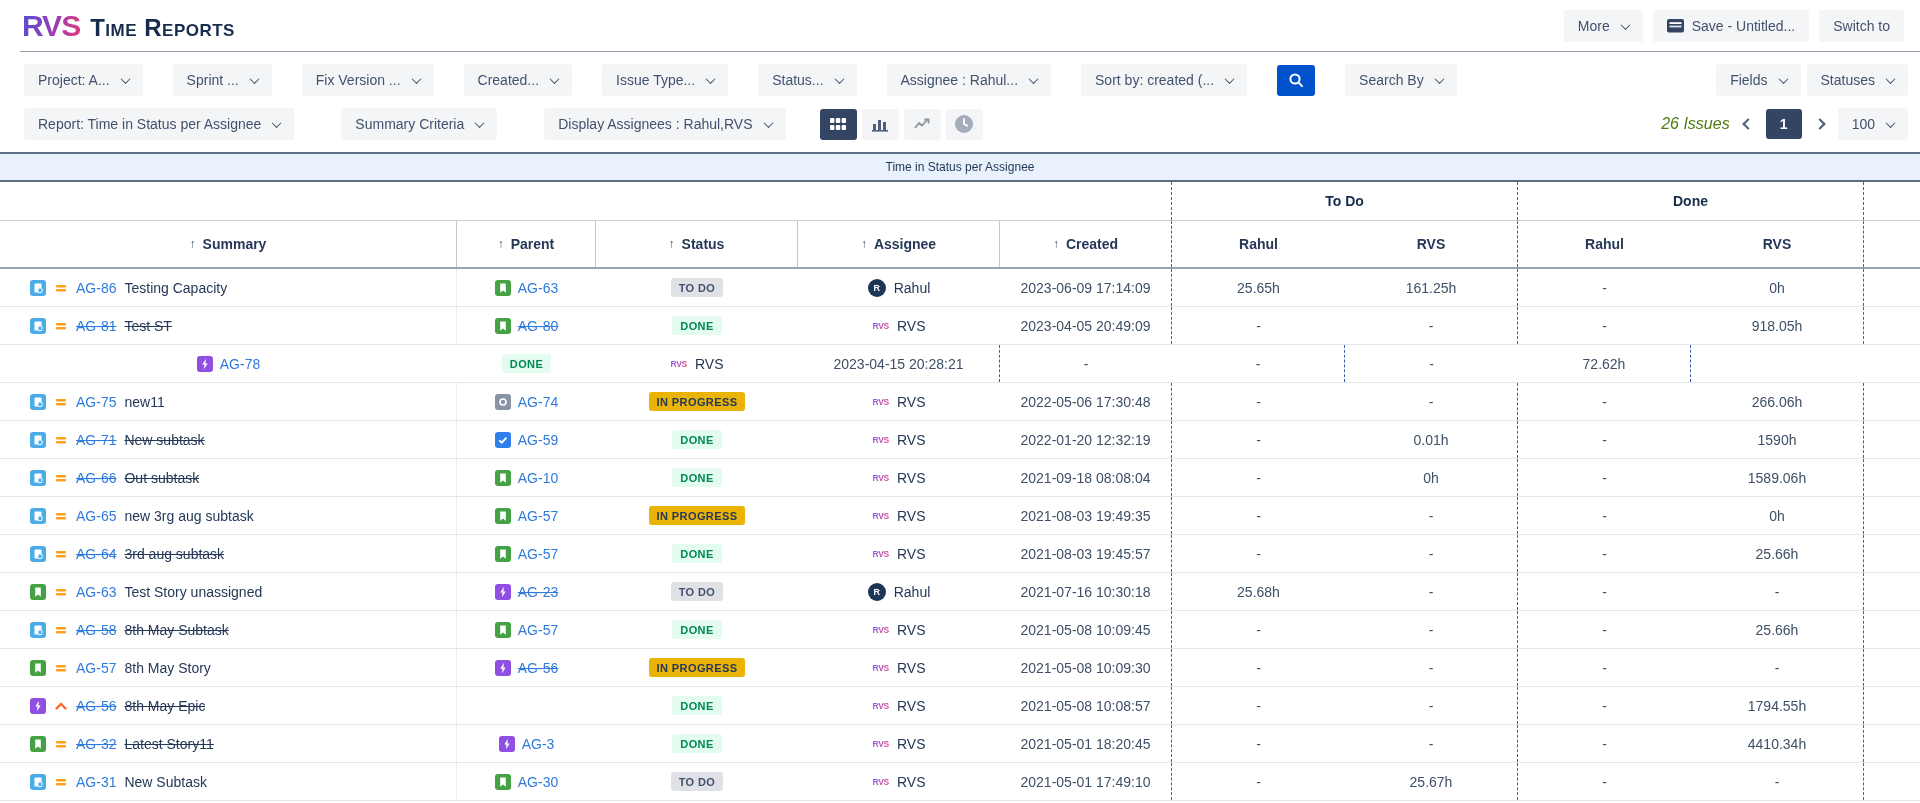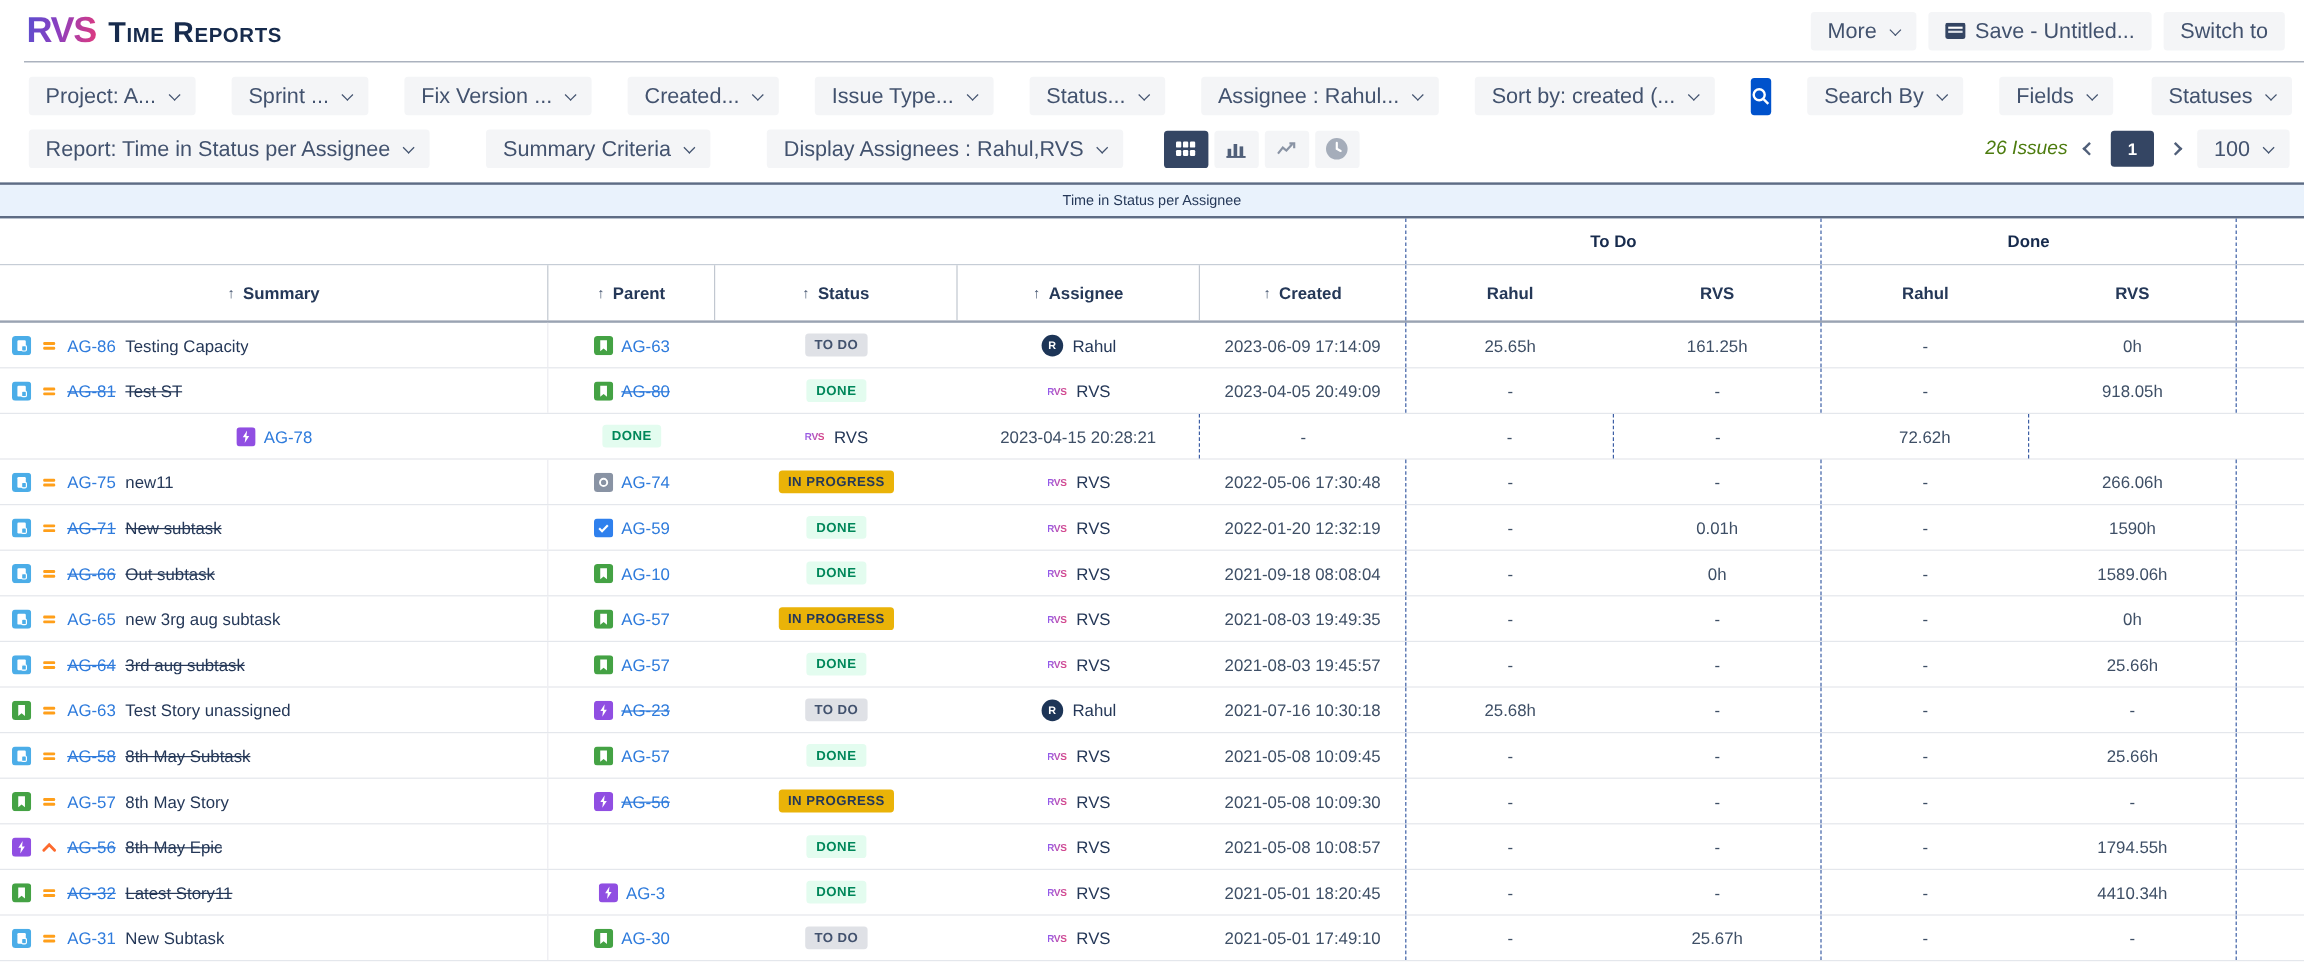--- a/index.html
+++ b/index.html
@@ -8,32 +8,32 @@
 
   
   .app-header { height:52px; display:flex; align-items:center; padding:0 16px 0 22px; position:relative; }
   .logo-wrap { display:flex; align-items:baseline; gap:10px; }
   .logo-mark { position:relative; font-size:30px; font-weight:800; letter-spacing:-1px;
     background:linear-gradient(100deg,#5a4fcf 0%,#8b3fc0 45%,#e03a7d 100%);
     -webkit-background-clip:text; background-clip:text; color:transparent; line-height:1; }
   .app-title { font-variant:small-caps; font-weight:700; font-size:24px; color:#172b4d; letter-spacing:.5px; }
   .header-actions { margin-left:auto; display:flex; gap:10px; }
   .btn { display:inline-flex; align-items:center; gap:8px; background:#f4f5f7; border:none; border-radius:3px;
-    height:32px; padding:0 14px; font-size:18px; color:#42526e; font-family:inherit; cursor:pointer; white-space:nowrap;justify-content:space-between; }
+    height:32px; padding:0 14px; font-size:14px; color:#42526e; font-family:inherit; cursor:pointer; white-space:nowrap;justify-content:space-between; }
   .caret { width:7px; height:7px; border-right:1.8px solid #42526e; border-bottom:1.8px solid #42526e;
     transform:rotate(45deg) translate(-1px,-1px); display:inline-block; margin-left:4px; }
   .header-divider { position:absolute; left:20px; right:0; bottom:0; height:1px; background:#97a0af; }
 
   
   .filter-row { display:flex; align-items:center; padding:0 12px 0 24px; }
   .filter-row1 { margin-top:12px; gap:30px; }
   .filter-row2 { margin-top:12px; gap:34px; }
   .search-btn { width:38px; height:31px; background:#0052cc; border:none; border-radius:3px;
     display:inline-flex; align-items:center; justify-content:center; cursor:pointer; }
-  .right-group { margin-left:auto; display:flex; gap:32px; align-items:center; }
+  .right-group { margin-left:auto; display:flex; gap:6px; align-items:center; }
   .view-switch { display:flex; gap:5px; align-items:center; }
   .view-btn { width:37px; height:31px; border:none; border-radius:3px; background:#f4f5f7;
     display:inline-flex; align-items:center; justify-content:center; cursor:pointer; }
   .view-btn.selected { background:#344563; }
   .pager { margin-left:auto; display:flex; align-items:center; gap:14px; }
   .pager-label { font-size:16px; color:#4d7c0f;font-style:italic; }
   .pg-chevron { width:8px; height:8px; border-right:2px solid #505f79; border-bottom:2px solid #505f79;
     display:inline-block; cursor:pointer; }
   .pg-left { transform:rotate(135deg); }
   .pg-right { transform:rotate(-45deg); }
@@ -52,21 +52,21 @@
   .group-row .cell { display:flex; align-items:center; justify-content:center; font-size:14px; font-weight:700; color:#172b4d; }
   .dash-r { border-right:1px dashed #3d5fa5; }
   .head-row { height:48px; border-bottom:2px solid #9aa3b2; }
   .head-cell { display:flex; align-items:center; justify-content:center; gap:7px;
     font-size:14px; font-weight:700; color:#253858; }
   .solid-r { border-right:1px solid #c1c7d0; }
   .sort-arrow { color:#44546f; font-size:12px; font-weight:400; }
   .data-row { height:38px; border-bottom:1px solid #e4e7ec; }
   .cell { min-width:0; display:flex; align-items:center; }
   .c-center { justify-content:center; }
-  .summary-cell { padding-left:10px; gap:8px; border-right:1px solid #ebecf0; overflow:hidden; white-space:nowrap; }
+  .summary-cell { padding-left:10px; gap:8px; border-right:1px solid #ebecf0; overflow:hidden; white-space:nowrap;margin-left:20px; }
   .type-icon, .prio-icon { flex:0 0 auto; display:inline-flex; }
   .issue-key { color:#2e7bdc; font-size:14px; text-decoration:none; cursor:pointer; }
   .summary-text { color:#253858; font-size:14px; overflow:hidden; text-overflow:ellipsis; }
   .struck { text-decoration:line-through; }
   .parent-cell { gap:7px; justify-content:center; }
   .status-badge { font-size:11px; font-weight:700; letter-spacing:.4px; padding:4px 8px 3px; border-radius:3px; white-space:nowrap; }
   .st-todo { background:#dfe1e6; color:#42526e; }
   .st-done { background:#e3fcef; color:#00875a; }
   .st-inprogress { background:#eab308; color:#253858; }
   .assignee-cell { gap:8px; justify-content:center; font-size:14px; color:#253858; }

